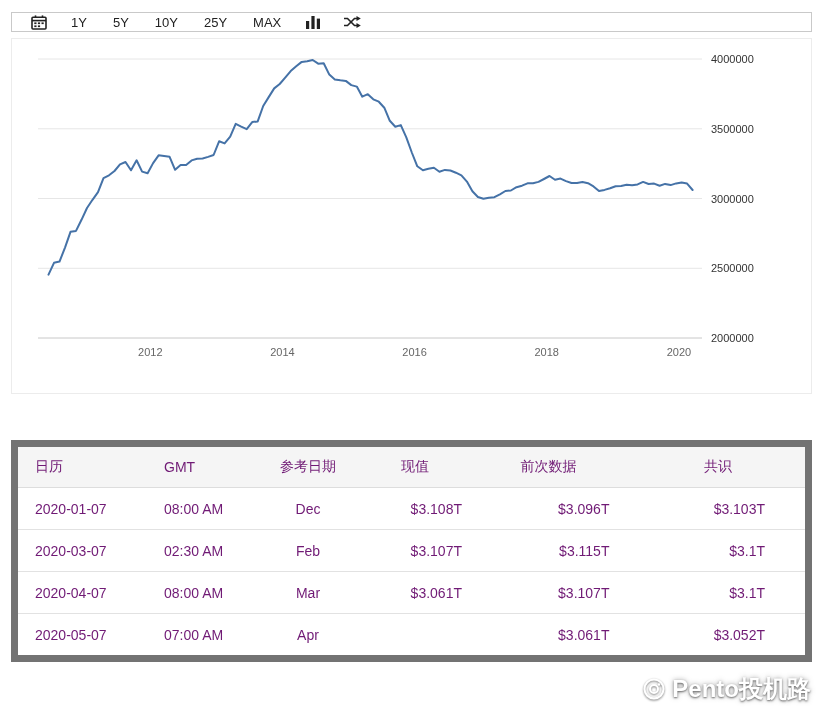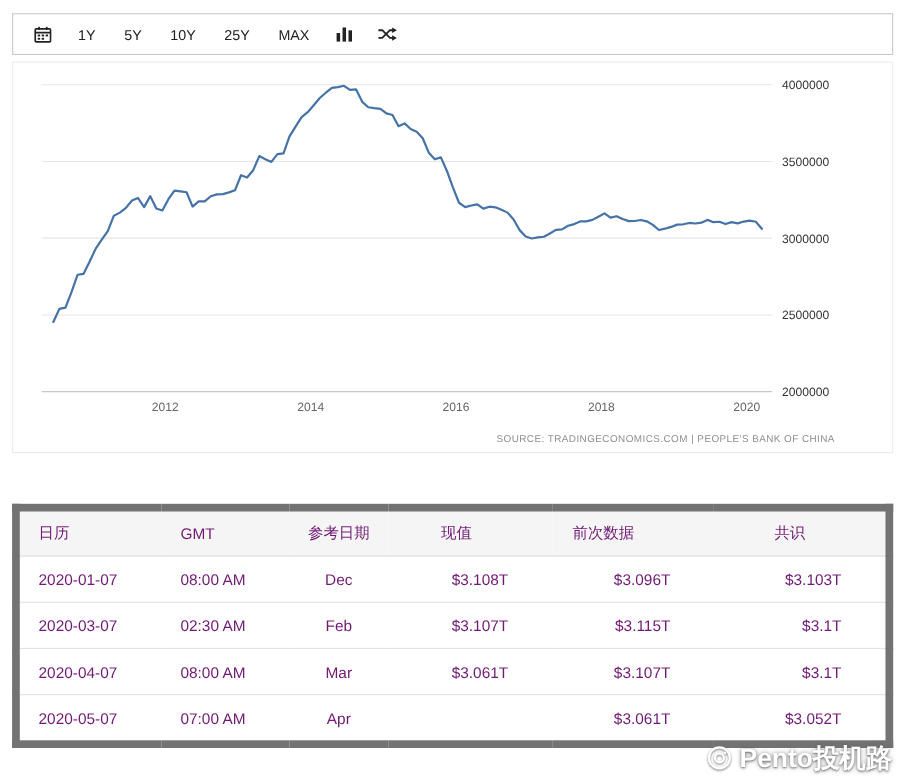--- a/index.html
+++ b/index.html
@@ -4,21 +4,21 @@
 <style>
   html,body{margin:0;padding:0;background:#fff;}
   body{
     width:823px;height:711px;position:relative;overflow:hidden;
     font-family:"Liberation Sans",sans-serif;color:#333;
   }
   .page{padding:12px 11px 0 11px;}
 
   
   .toolbar{
-    border:1px solid #c9c9c9;height:38px;display:flex;align-items:center;
+    border:1px solid #c9c9c9;height:20px;display:flex;align-items:center;
     padding:0 8px;margin-bottom:6px;background:#fff;box-sizing:border-box;
   }
   .tb-btn,.tb-icon{
     background:none;border:none;font-family:inherit;font-size:13px;color:#222;
     padding:8px 13px;cursor:pointer;line-height:1;display:flex;align-items:center;
   }
   .tb-icon{padding:8px 11px;}
 
   
   .chart-box{
@@ -111,21 +111,20 @@
         <text x="699" y="93.8" class="ytick">3500000</text>
         <line x1="26" y1="20.0" x2="690" y2="20.0" stroke="#e6e6e6" stroke-width="1"></line>
         <text x="699" y="24.0" class="ytick">4000000</text>
         <text x="138.3" y="317" class="xtick" text-anchor="middle">2012</text>
         <text x="270.5" y="317" class="xtick" text-anchor="middle">2014</text>
         <text x="402.6" y="317" class="xtick" text-anchor="middle">2016</text>
         <text x="534.7" y="317" class="xtick" text-anchor="middle">2018</text>
         <text x="666.9" y="317" class="xtick" text-anchor="middle">2020</text>
         <polyline points="36.5,235.7 42.0,223.8 47.5,222.6 53.0,208.6 58.5,192.8 64.0,191.9 69.5,180.8 75.0,169.0 80.5,160.8 86.0,153.2 91.5,139.1 97.0,136.3 102.5,132.0 108.0,125.3 113.5,123.0 119.0,131.3 124.6,121.3 130.1,132.6 135.6,134.3 141.1,124.1 146.6,116.3 152.1,117.0 157.6,117.8 163.1,130.8 168.6,126.0 174.1,126.0 179.6,121.4 185.1,119.7 190.6,119.5 196.1,117.9 201.6,116.0 207.1,102.3 212.6,104.4 218.2,97.7 223.7,84.9 229.2,87.7 234.7,90.2 240.2,83.1 245.7,82.4 251.2,67.0 256.7,58.1 262.2,49.4 267.7,45.0 273.2,38.6 278.7,32.1 284.2,27.3 289.7,22.9 295.2,22.2 300.7,21.0 306.2,24.7 311.7,24.3 317.3,35.6 322.8,40.5 328.3,41.3 333.8,41.9 339.3,46.1 344.8,47.6 350.3,57.7 355.8,55.2 361.3,60.3 366.8,62.7 372.3,68.7 377.8,81.8 383.3,87.8 388.8,86.1 394.3,98.4 399.8,113.5 405.3,127.3 410.9,131.3 416.4,129.8 421.9,128.8 427.4,132.7 432.9,130.9 438.4,131.5 443.9,133.7 449.4,136.3 454.9,142.6 460.4,152.2 465.9,158.0 471.4,159.8 476.9,158.8 482.4,158.2 487.9,155.3 493.4,152.0 498.9,151.5 504.5,148.2 510.0,146.7 515.5,144.3 521.0,144.3 526.5,142.9 532.0,140.0 537.5,137.0 543.0,140.8 548.5,139.6 554.0,142.1 559.5,144.0 565.0,143.9 570.5,143.0 576.0,144.2 581.5,147.4 587.0,152.1 592.5,150.9 598.1,149.3 603.6,147.2 609.1,146.9 614.6,145.7 620.1,146.2 625.6,145.4 631.1,142.9 636.6,145.0 642.1,144.6 647.6,146.7 653.1,144.9 658.6,146.1 664.1,144.4 669.6,143.5 675.1,144.6 680.6,151.0" fill="none" stroke="#4572a7" stroke-width="2" stroke-linejoin="round" stroke-linecap="round"></polyline>
       </svg>
-    <div class="source">SOURCE:  TRADINGECONOMICS.COM  |  PEOPLE'S BANK OF CHINA</div>
   </div>
 
   <table>
     <thead>
         <tr id="table-head-row">
           <th class="c-left">日历</th>
           <th class="c-left">GMT</th>
           <th class="c-center">参考日期</th>
           <th class="c-right hdr-right">现值</th>
           <th class="c-right hdr-right">前次数据</th>

